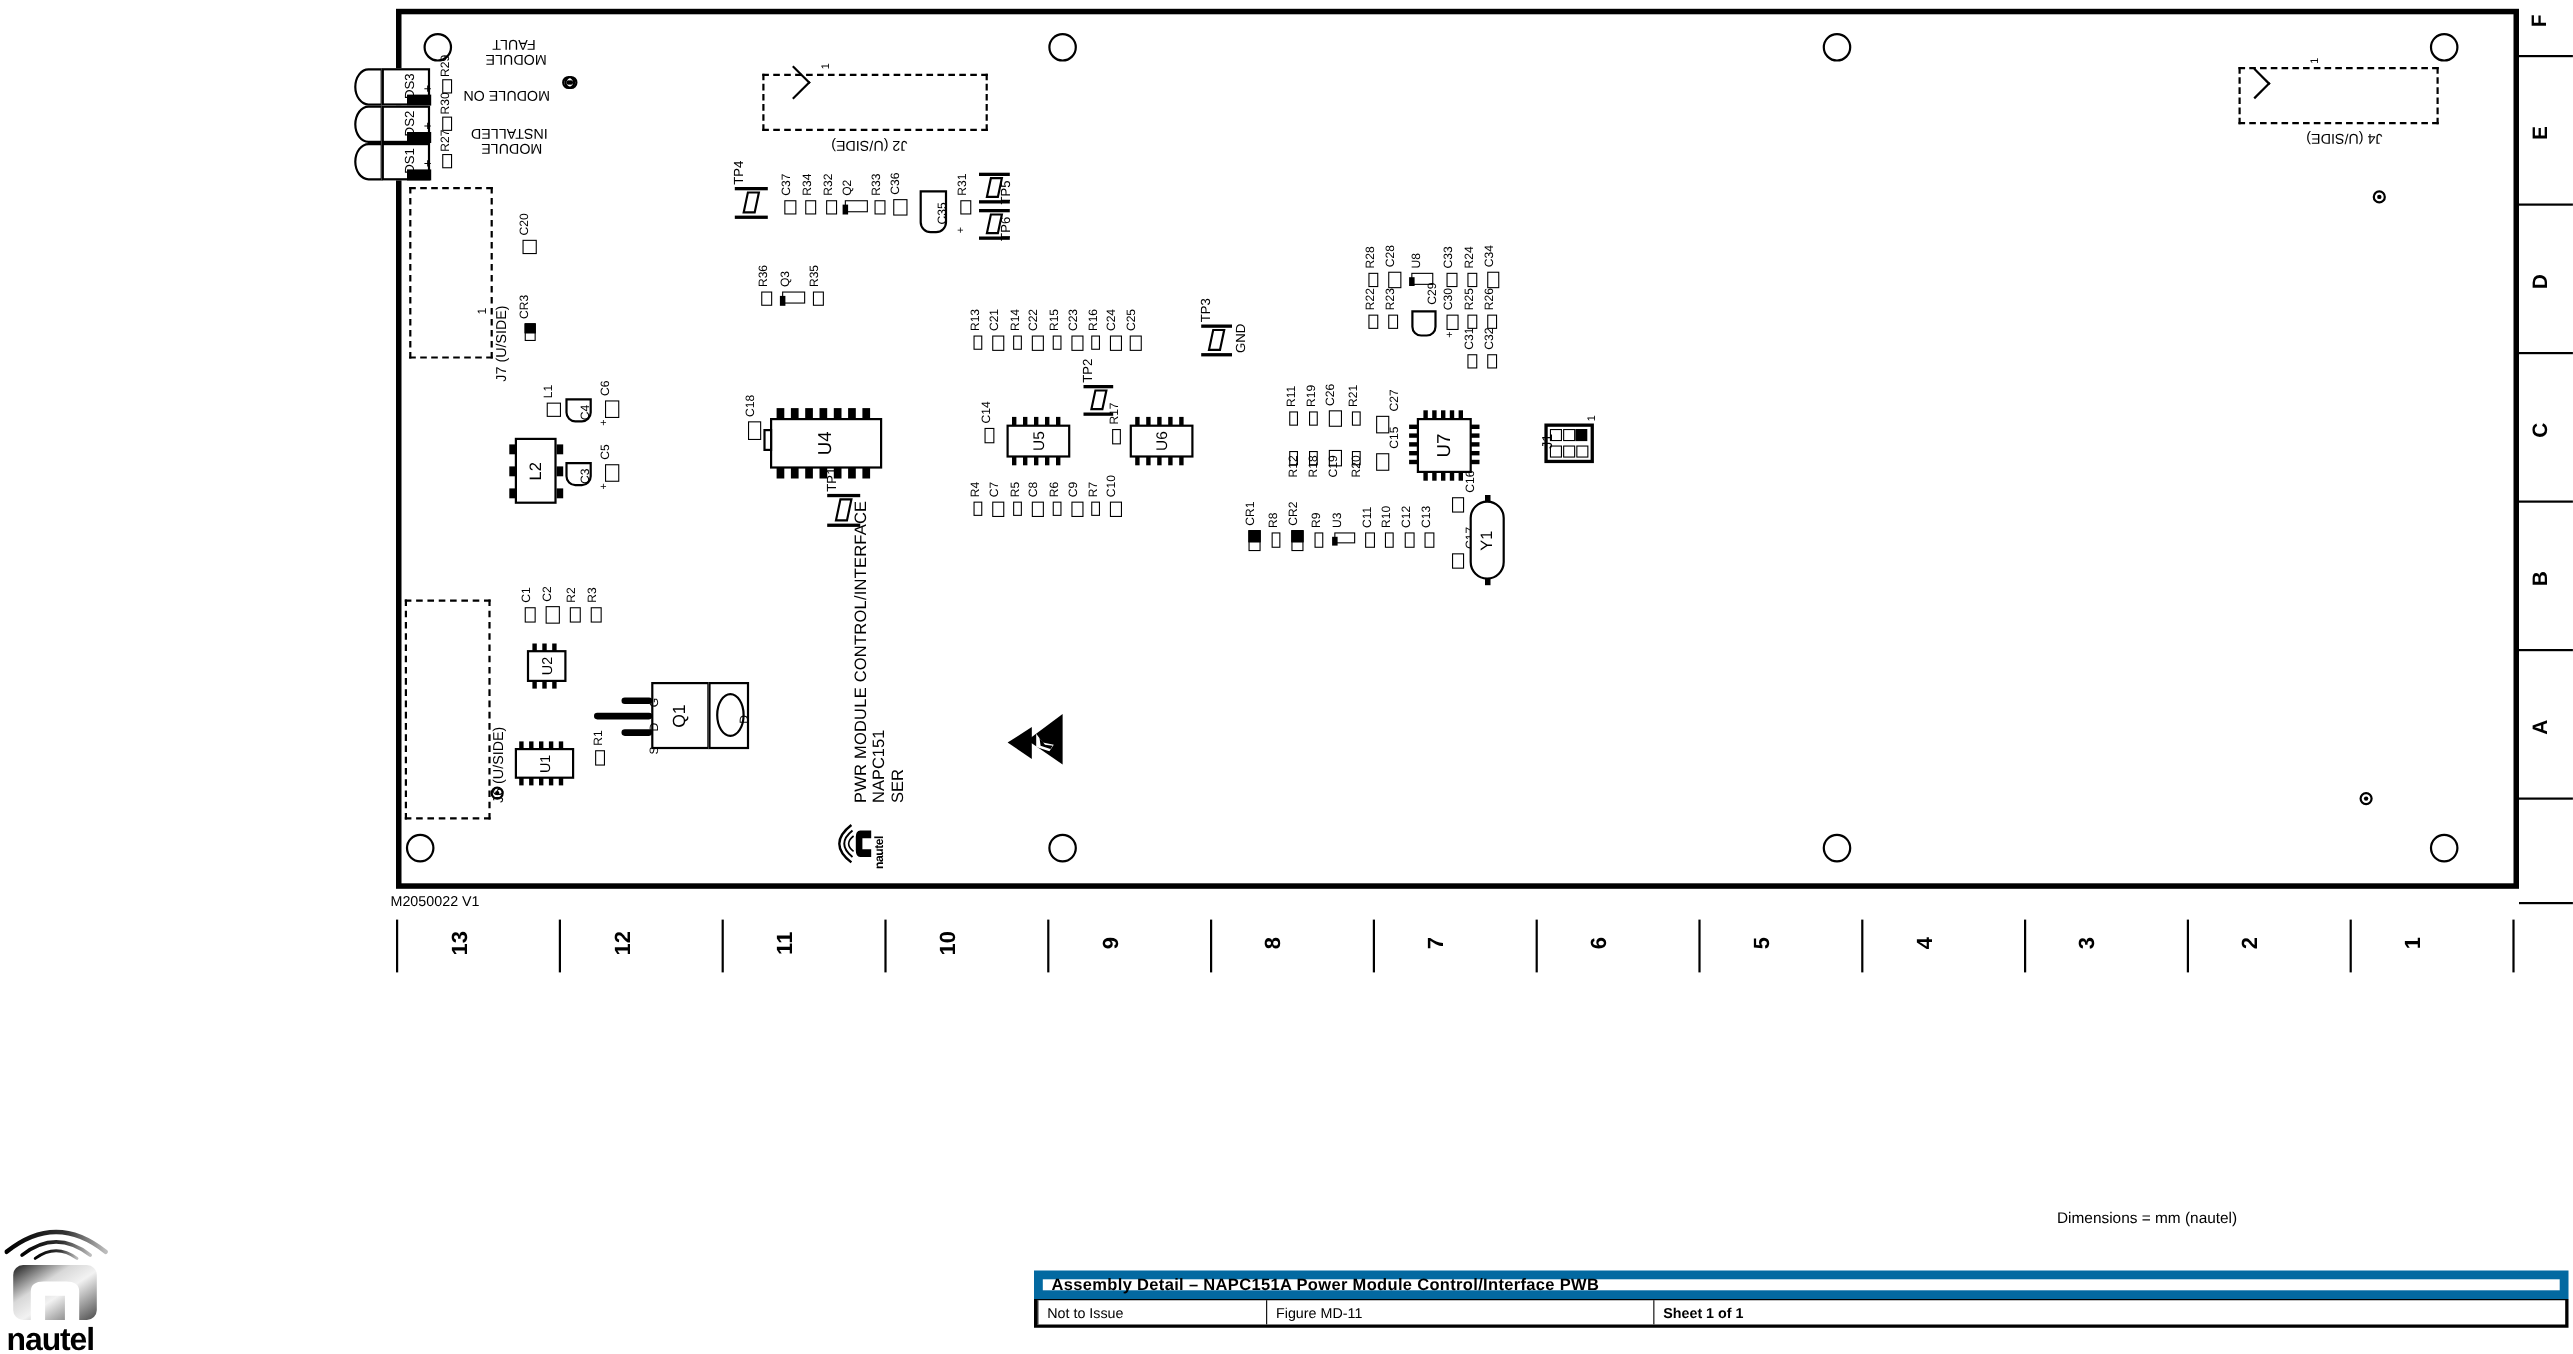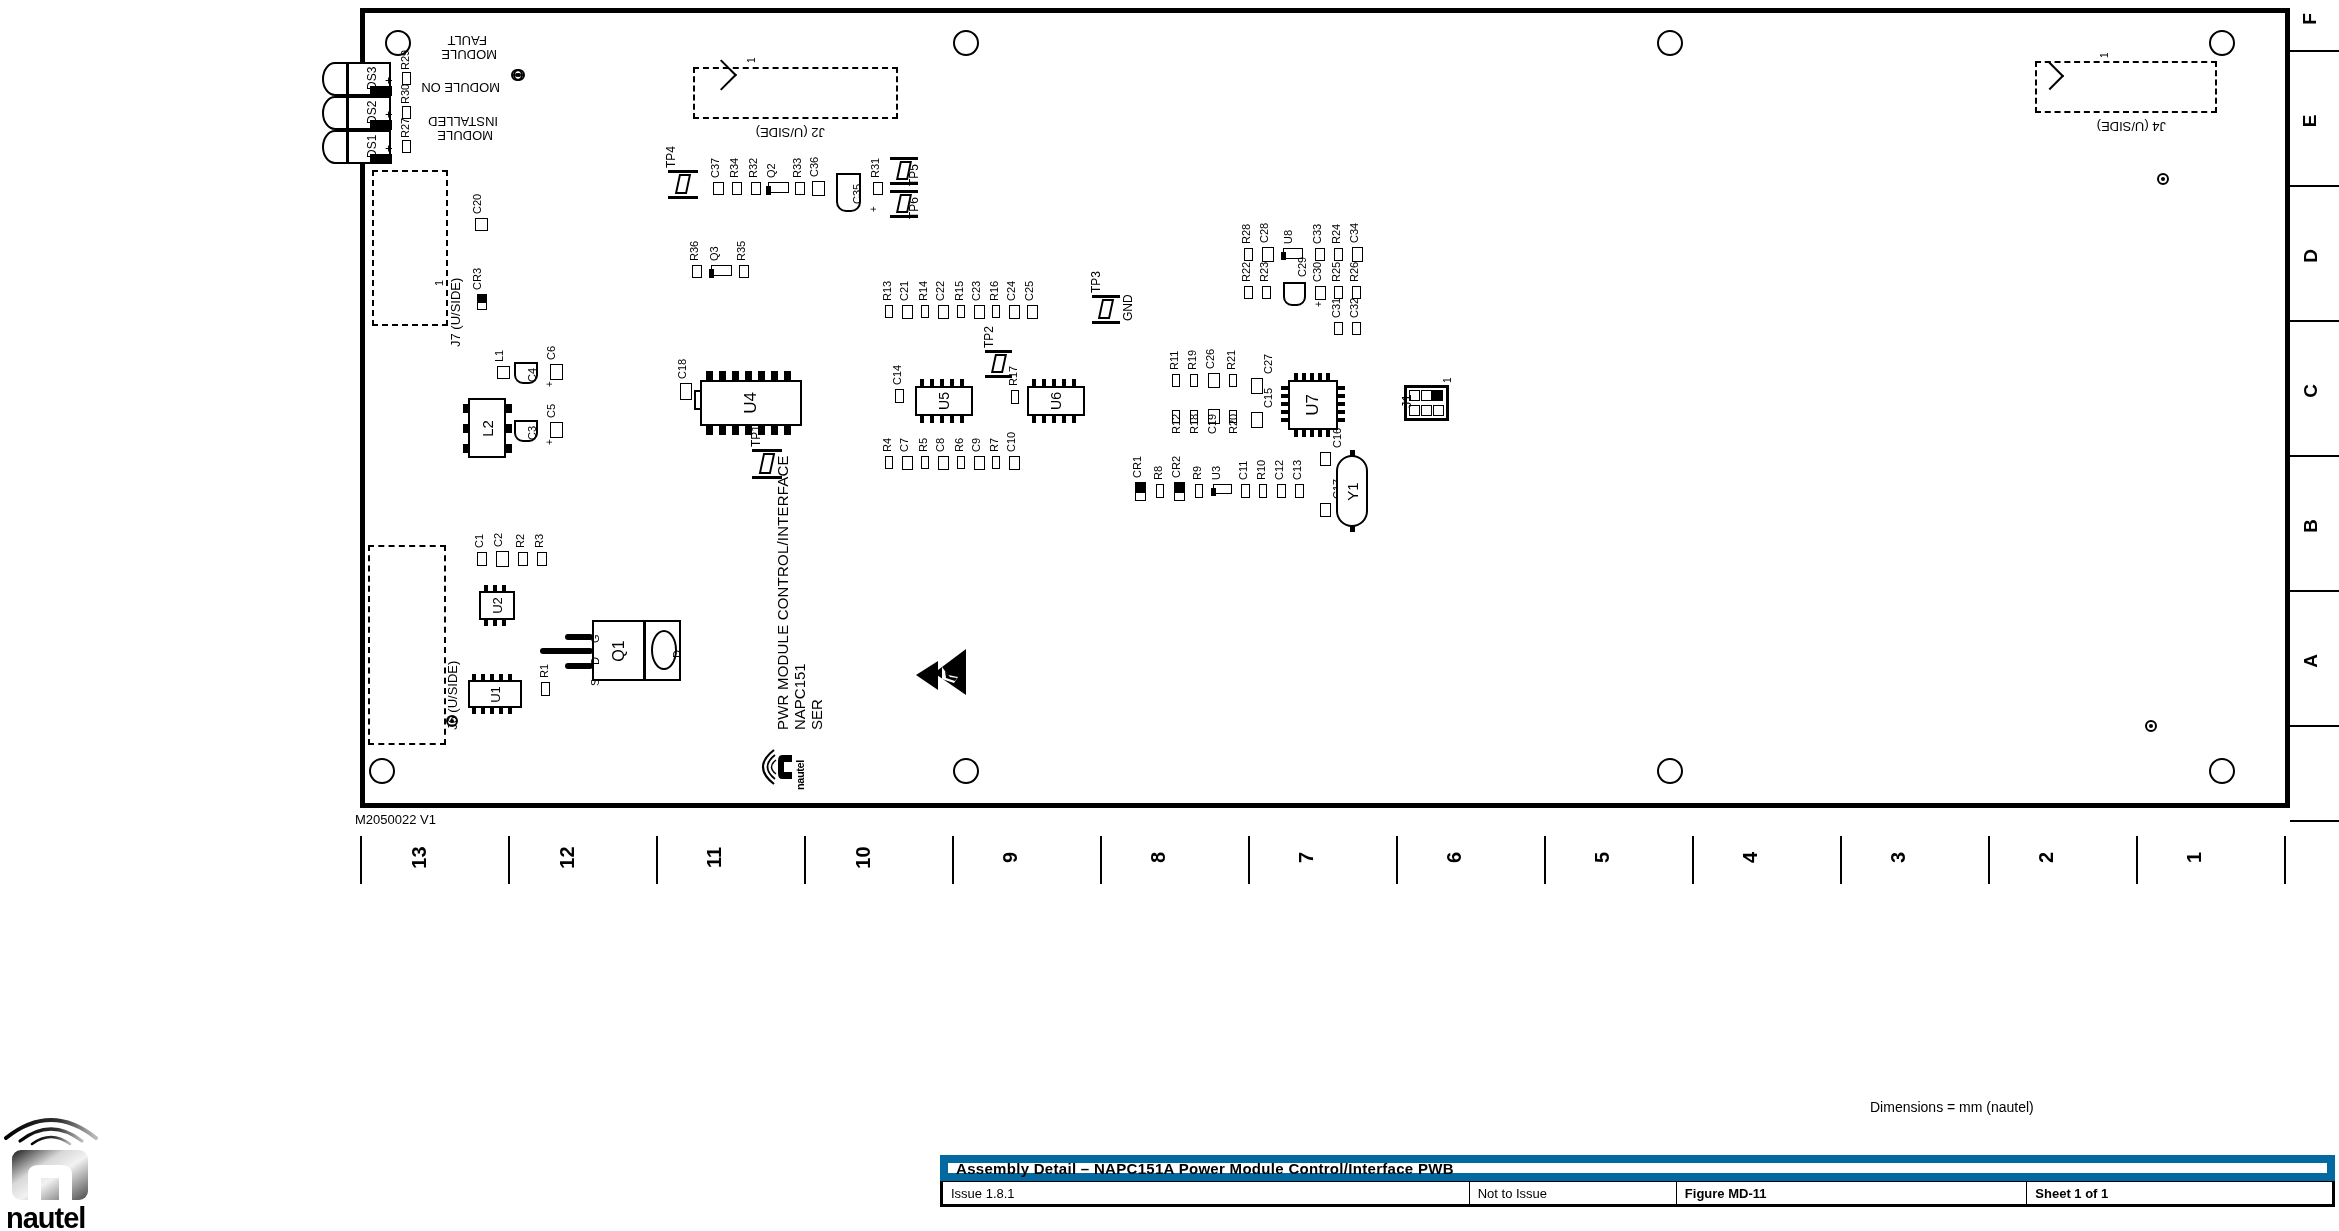--- a/index.html
+++ b/index.html
@@ -558,23 +558,22 @@
   <div class="zone-letter" style="top:380px;">C</div>
   <div class="zone-letter" style="top:515px;">B</div>
   <div class="zone-letter" style="top:650px;">A</div>
 </div>
 
 <div id="dims-note">Dimensions = mm (nautel)</div>
 
 <div id="title-block">
   <div id="tb-main">Assembly Detail – NAPC151A Power Module Control/Interface PWB</div>
   <div id="tb-row">
-    <div style="width:528px;">Issue 1.8.1</div>
     <div class="tb-sep" style="width:208px;">Not to Issue</div>
-    <div class="tb-sep" style="width:352px;font-weight:bold;">Figure MD-11</div>
+    <div class="tb-sep" style="width:352px;">Figure MD-11</div>
     <div class="tb-sep" style="width:307px;font-weight:bold;">Sheet 1 of 1</div>
   </div>
 </div>
 
 <div id="nautel-logo">
   <svg width="96" height="96" viewBox="0 0 96 96">
     <defs>
       <linearGradient id="gsq" x1="0%" y1="0%" x2="100%" y2="100%">
         <stop offset="0%" stop-color="#1a1a1a"></stop>
         <stop offset="35%" stop-color="#d8d8d8"></stop>

